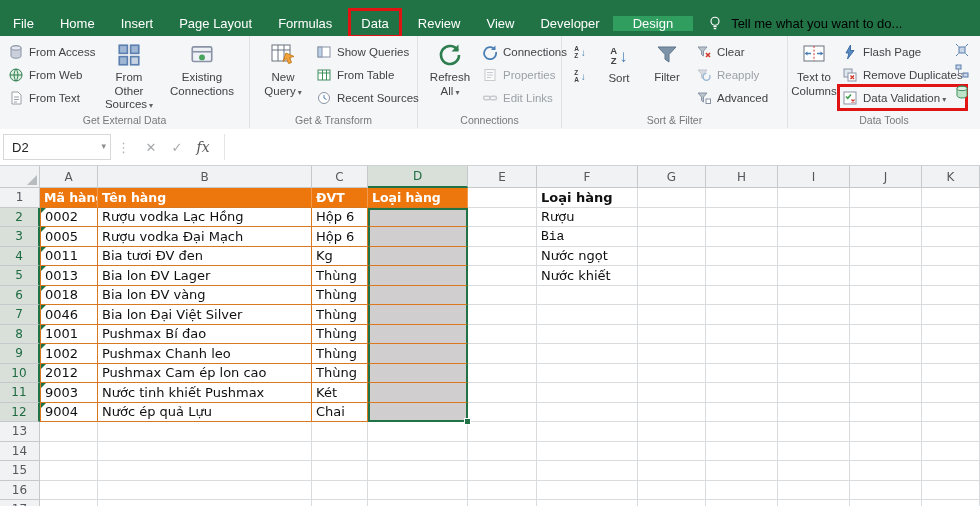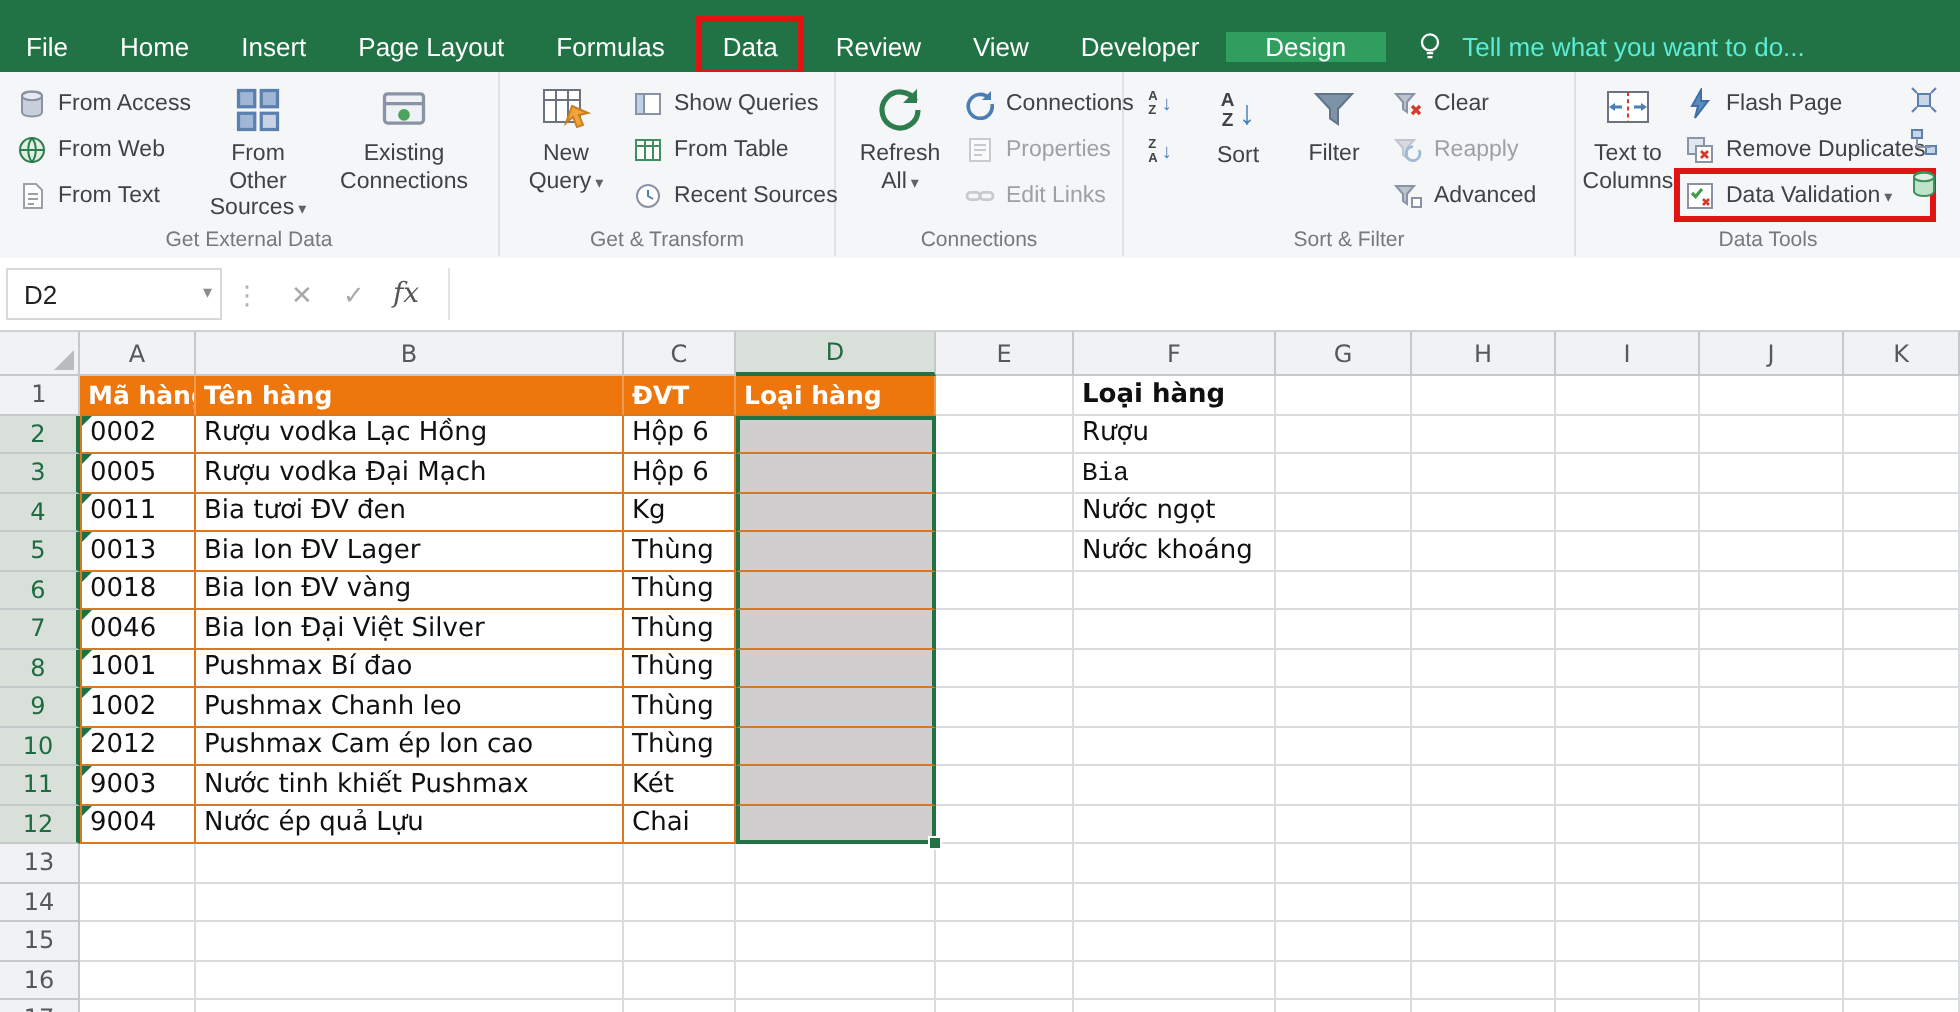--- a/index.html
+++ b/index.html
@@ -6,21 +6,21 @@
   html,body { width:980px; height:506px; overflow:hidden; }
   body { font-family:"Liberation Sans", sans-serif; background:#fff; position:relative; }
   .app { position:absolute; inset:0; width:980px; height:506px; background:#fff; }
 
   
   .tabbar { position:absolute; left:0; top:0; width:100%; height:46px;
             background:var(--green,#217346); display:flex; align-items:center; }
   .tab { display:flex; align-items:center; padding:0 13px; font-size:13px; color:#fff; white-space:nowrap; }
   .tab.annotated { border:3px solid var(--red,#E11414); height:30px; align-self:center; margin:0 3px; padding:0 10px; }
   .tab.ctx { background:var(--ctx,#2F9E5F); padding:0 20px; }
-  .tellme { display:flex; align-items:center; gap:8px; margin-left:14px; font-size:13px; color:#5eead4; white-space:nowrap; }
+  .tellme { display:flex; align-items:center; gap:8px; margin-left:14px; font-size:13px; color:#000000; white-space:nowrap; }
 
   
   .ribbon { position:absolute; top:36px; left:0; width:100%; height:106px;
             background:#F5F6F7; border-bottom:1px solid #D2D4D6; }
   .rgroup { position:absolute; top:0; height:92px; border-right:1px solid #DFE1E3; }
   .glabel { position:absolute; bottom:2px; left:0; right:0; text-align:center;
             font-size:10.5px; color:#76797C; white-space:nowrap; }
   .vstack { position:absolute; display:flex; flex-direction:column; gap:2px; }
   .sbtn { height:21px; display:flex; align-items:center; gap:5px; font-size:11.5px;
           color:#3F4347; padding:0 2px; white-space:nowrap; }
@@ -425,21 +425,21 @@
         <div class="cell" style="width: 72px;"></div>
         <div class="cell" style="width: 58px;"></div>
       </div>
       <div class="grow">
         <div class="hcell rnum rsel" style="width: 40px;">5</div>
         <div class="cell tcell tfirst err" style="width: 58px;">0013</div>
         <div class="cell tcell" style="width: 214px;">Bia lon ĐV Lager</div>
         <div class="cell tcell" style="width: 56px;">Thùng</div>
         <div class="cell tcell selcell" style="width: 100px;"></div>
         <div class="cell" style="width: 69px;"></div>
-        <div class="cell" style="width: 101px;">Nước khoáng</div>
+        <div class="cell" style="width: 101px;">Nước khiết</div>
         <div class="cell" style="width: 68px;"></div>
         <div class="cell" style="width: 72px;"></div>
         <div class="cell" style="width: 72px;"></div>
         <div class="cell" style="width: 72px;"></div>
         <div class="cell" style="width: 58px;"></div>
       </div>
       <div class="grow">
         <div class="hcell rnum rsel" style="width: 40px;">6</div>
         <div class="cell tcell tfirst err" style="width: 58px;">0018</div>
         <div class="cell tcell" style="width: 214px;">Bia lon ĐV vàng</div>

